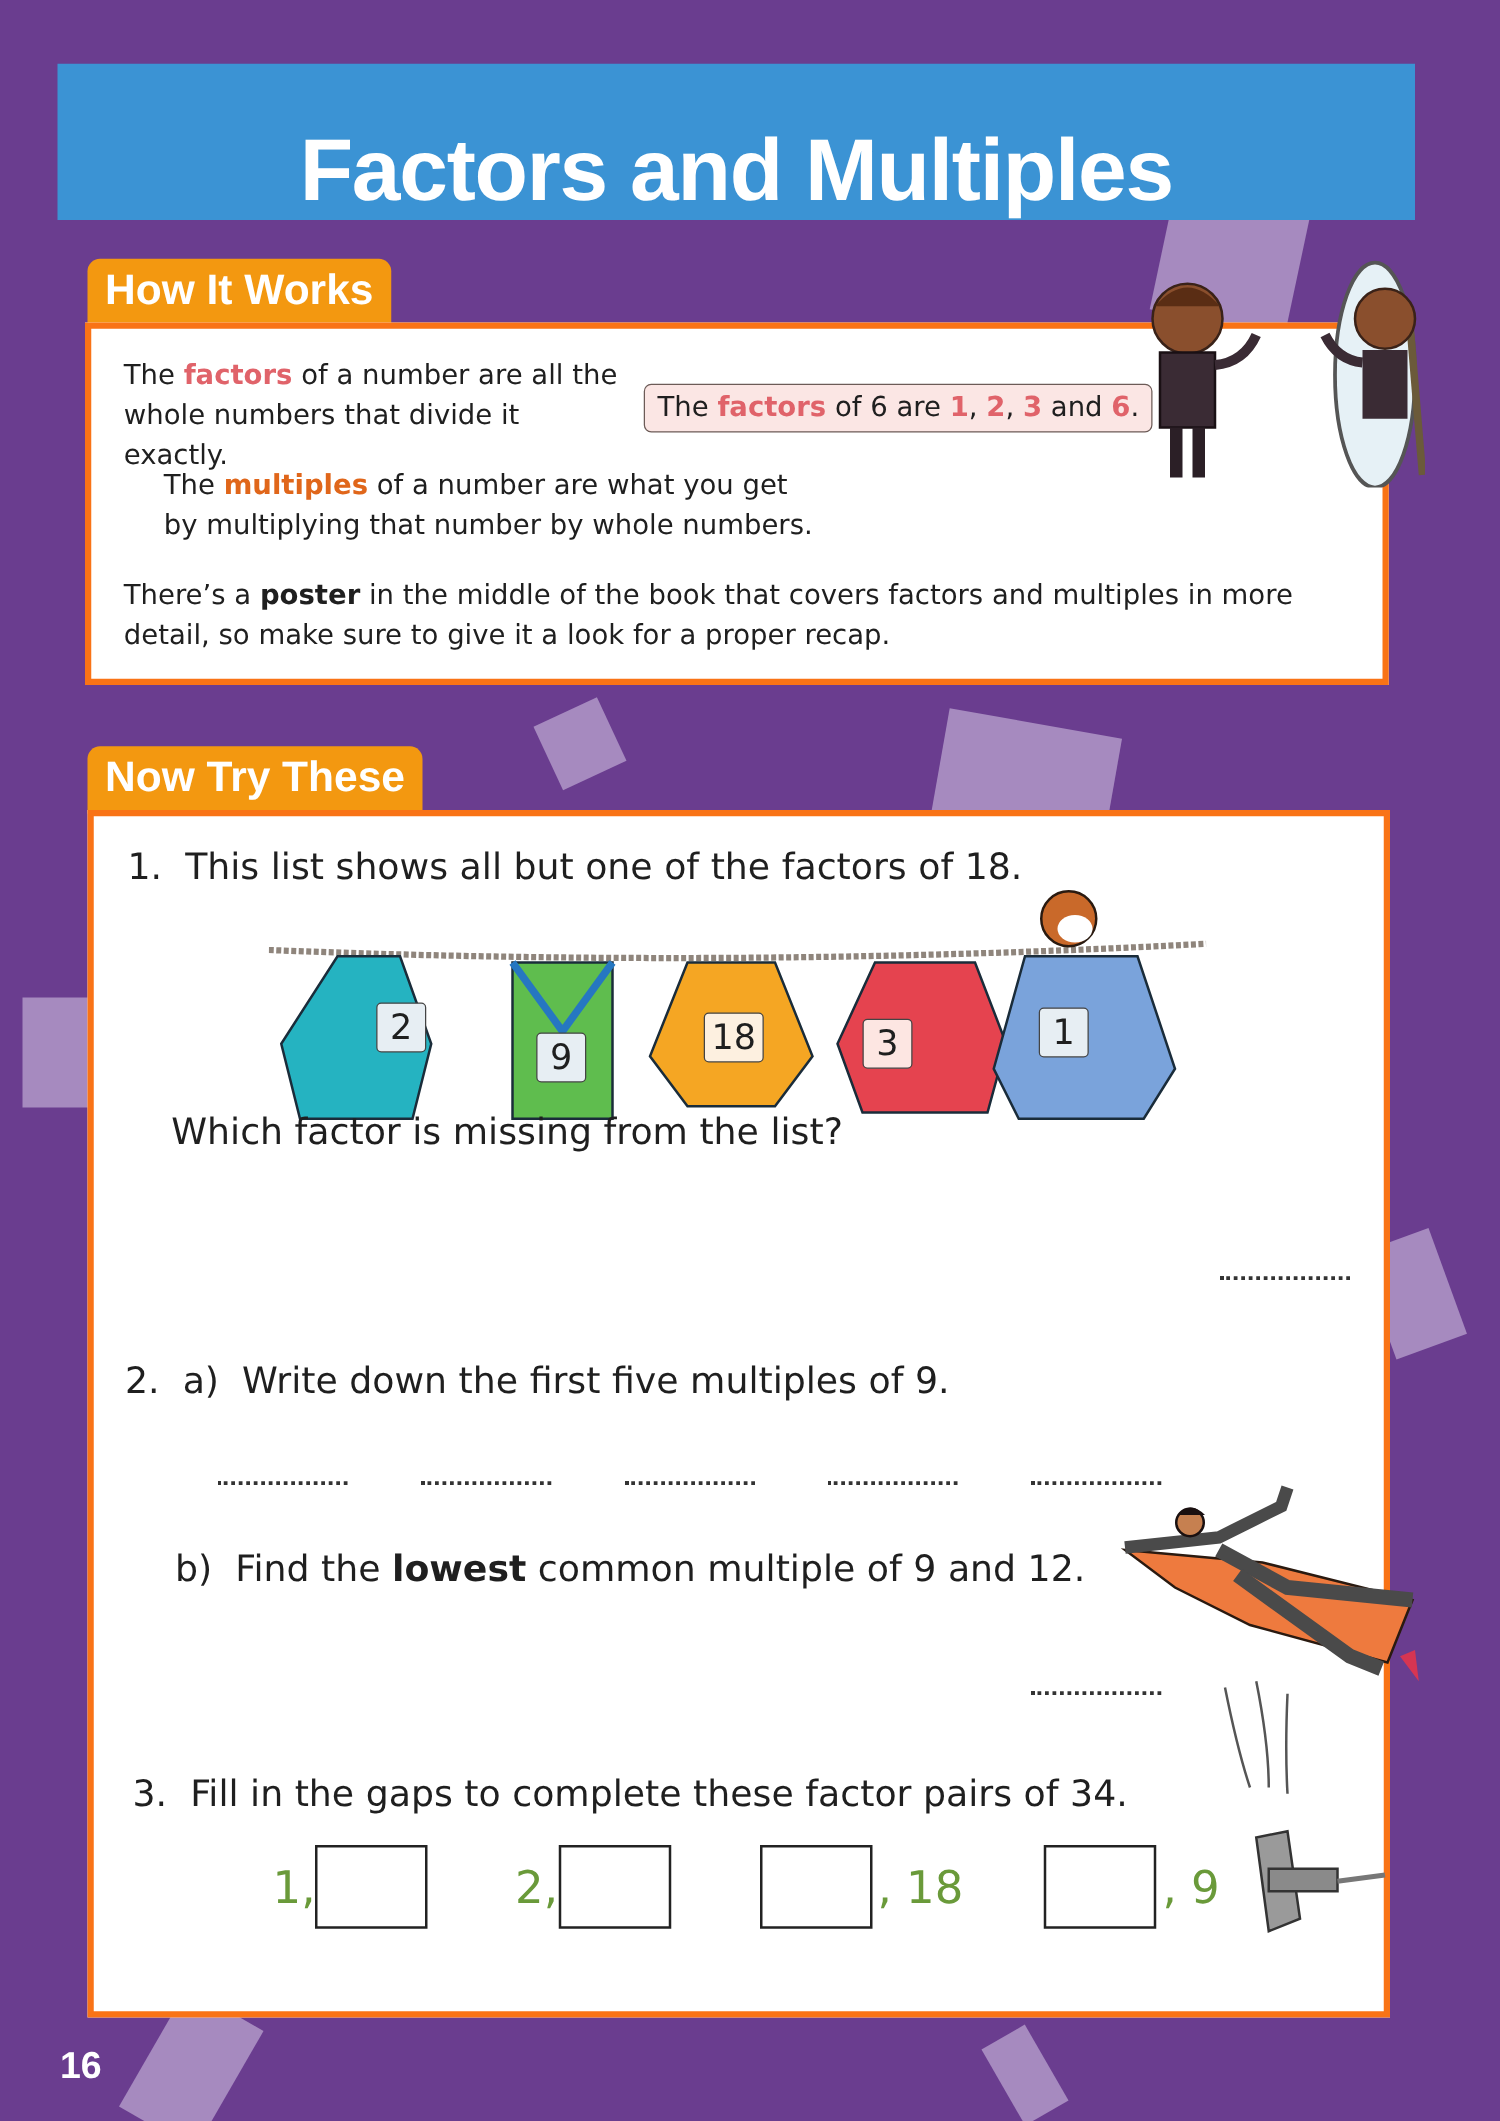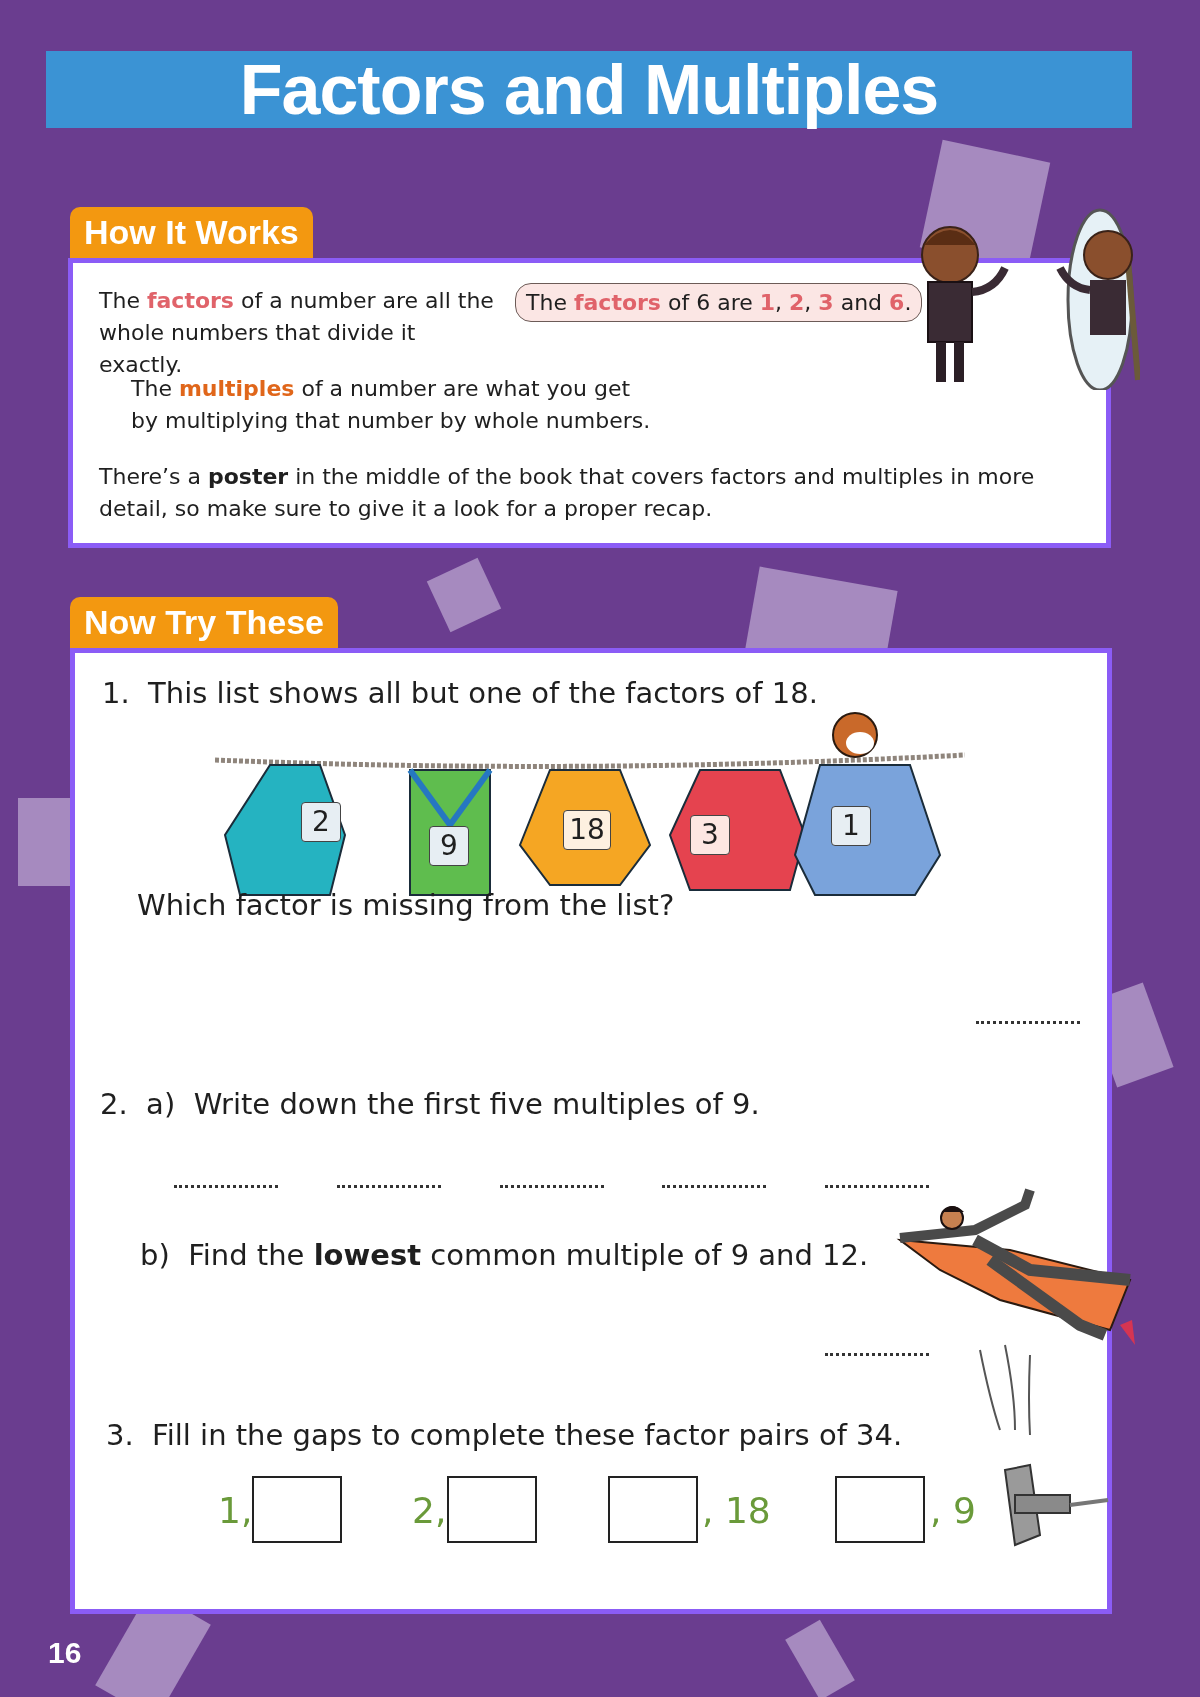--- a/index.html
+++ b/index.html
@@ -5,36 +5,36 @@
   * { box-sizing: border-box; margin: 0; padding: 0; }
   html, body { width: 1200px; height: 1697px; overflow: hidden; }
   body {
     background: #6a3d8f;
     font-family: "DejaVu Sans", sans-serif;
     position: relative;
     color: #1f1f1f;
   }
   .shape { position: absolute; background: #a68abf; }
   .title-bar {
-    position: absolute; left: 46px; top: 51px; width: 1086px; height: 77px;
+    position: absolute; left: 46px; top: 51px; width: 1086px; height: 125px;
     background: #3b93d4;
-    display: flex; align-items: center; justify-content: center;
+    display: flex; align-items: flex-end; justify-content: center;
   }
   .title-bar h1 {
     color: #fff; font-family: "Liberation Sans", sans-serif; font-weight: bold;
     font-size: 70px; letter-spacing: -1px;
   }
   .tab {
     position: absolute; background: #f39810; color: #fff;
     font-family: "Liberation Sans", sans-serif; font-weight: bold;
     font-size: 34px; padding: 6px 14px 0 14px; border-radius: 10px 10px 0 0;
     height: 54px;
   }
   .panel {
-    position: absolute; background: #fff; border: 5px solid #8b5cf6;
+    position: absolute; background: #fff; border: 5px solid #f97316;
   }
   .body-text { font-size: 22px; line-height: 32px; }
   .c-factor { color: #e0636a; font-weight: bold; }
   .c-multiple { color: #e0661a; font-weight: bold; }
   .example {
     position: absolute; border: 1.5px solid #6c5b57; border-radius: 6px;
     font-size: 22px; padding: 6px 10px; white-space: nowrap;
   }
   .ex-factor { background: #fbe6e4; }
   .ex-multiple { background: #fde3cc; }
@@ -69,21 +69,21 @@
   <h1>Factors and Multiples</h1>
 </div>
 
 <div class="tab" style="left:70px;top:207px;">
   <span>How It Works</span>
 </div>
 <div class="panel" style="left:68px;top:258px;width:1043px;height:290px;">
   <div class="body-text" style="position:absolute;left:26px;top:22px;width:400px;">
     <span>The </span><span class="c-factor">factors</span><span> of a number are all the whole numbers that divide it exactly.</span>
   </div>
-  <div class="example ex-factor" style="left:442px;top:20px;border-radius:16px;">
+  <div class="example ex-factor" style="left:442px;top:44px;">
     <span>The </span><span class="c-factor">factors</span><span> of 6 are </span><span class="c-factor">1</span><span>, </span><span class="c-factor">2</span><span>, </span><span class="c-factor">3</span><span> and </span><span class="c-factor">6</span><span>.</span>
   </div>
   <div class="body-text" style="position:absolute;left:26px;top:110px;width:520px;margin-left:32px;">
     <span>The </span><span class="c-multiple">multiples</span><span> of a number are what you get by multiplying that number by whole numbers.</span>
   </div>
   <div class="body-text" style="position:absolute;left:26px;top:198px;width:990px;">
     <span>There’s a </span><b>poster</b><span> in the middle of the book that covers factors and multiples in more detail, so make sure to give it a look for a proper recap.</span>
   </div>
 </div>
 

